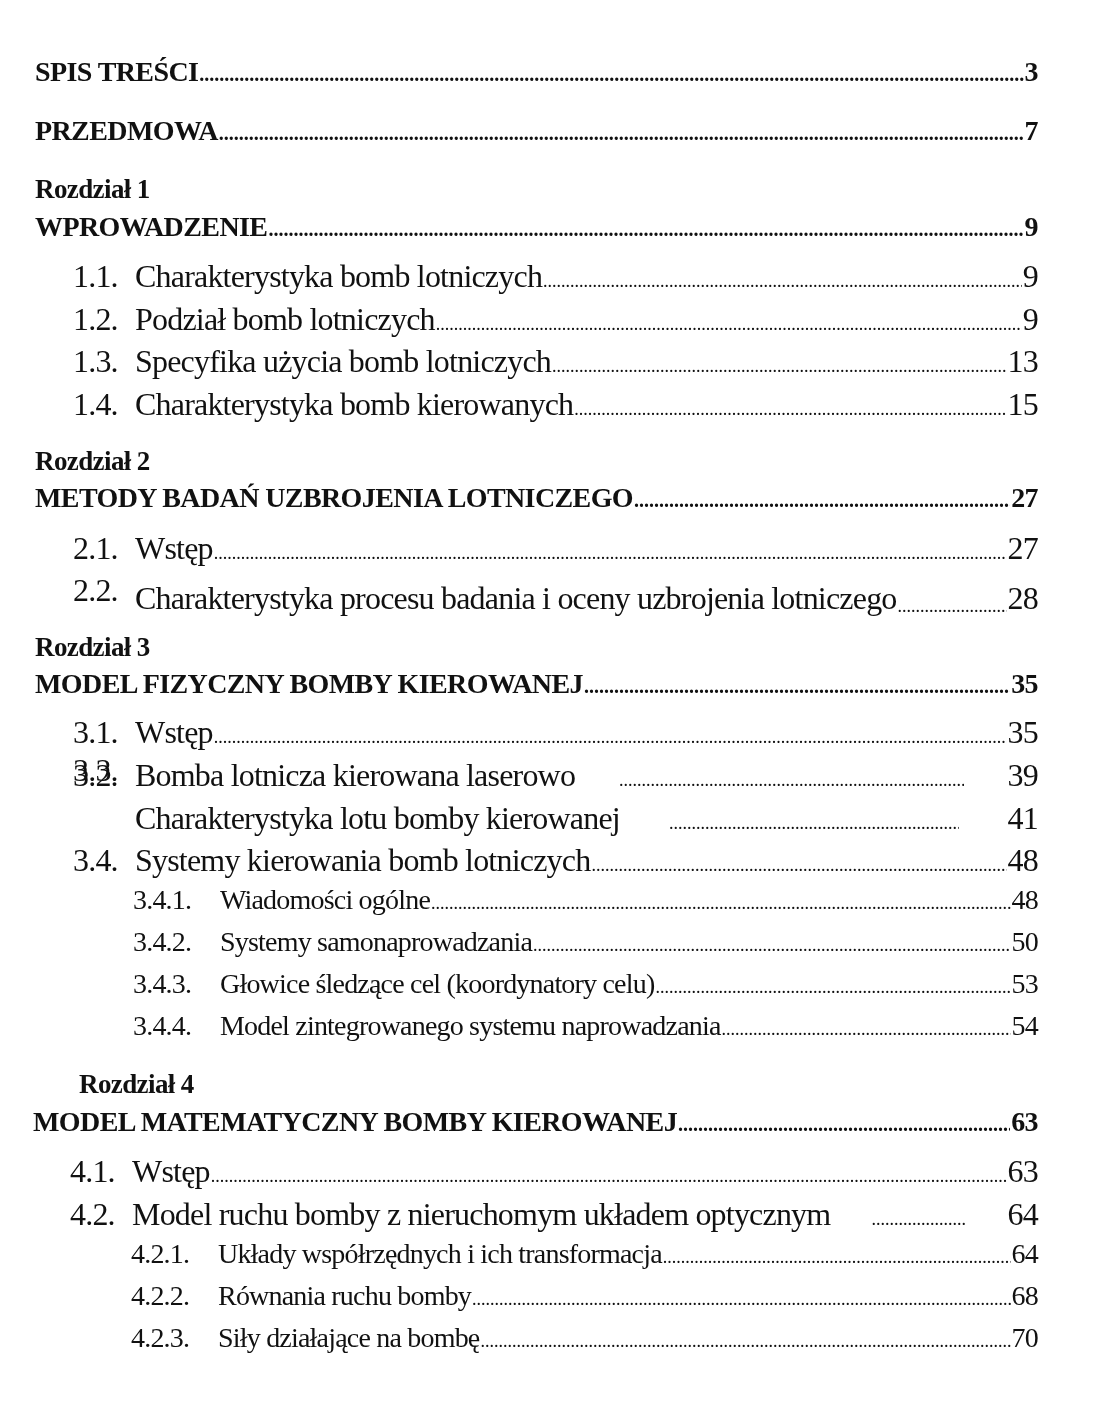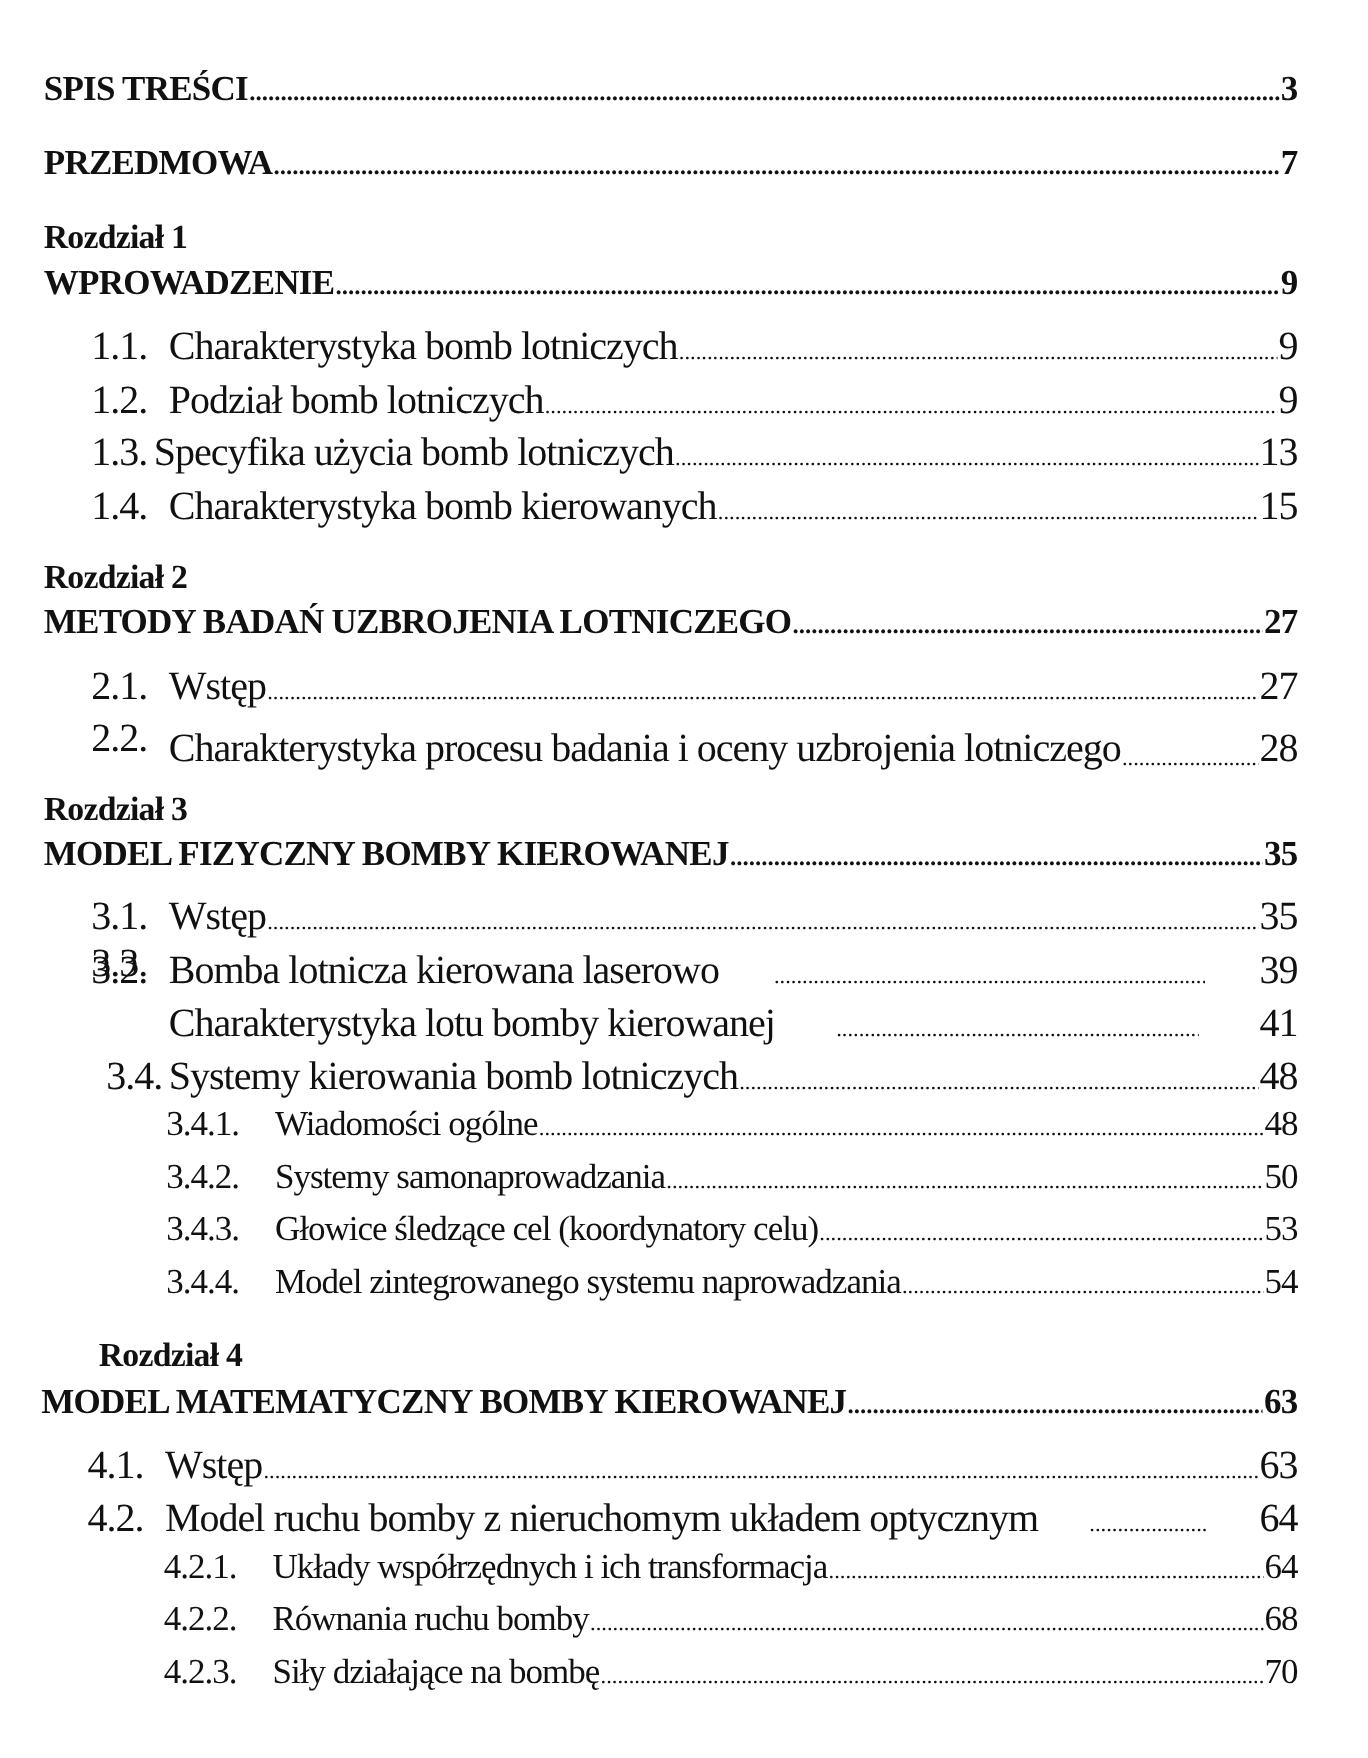--- a/index.html
+++ b/index.html
@@ -111,21 +111,21 @@
   </div>
 
   <div class="num lvl1" style="left:73px; top:301px;">1.2.</div>
   <div class="entry lvl1" style="left:135px; top:301px;">
     <span class="title">Podział bomb lotniczych</span>
     <span class="leader"></span>
     <span class="page-num">9</span>
   </div>
 
   <div class="num lvl1" style="left:73px; top:343px;">1.3.</div>
-  <div class="entry lvl1" style="left:123px; top:343px;">
+  <div class="entry lvl1" style="left:135px; top:343px;">
     <span class="title">Specyfika użycia bomb lotniczych</span>
     <span class="leader"></span>
     <span class="page-num">13</span>
   </div>
 
   <div class="num lvl1" style="left:73px; top:386px;">1.4.</div>
   <div class="entry lvl1" style="left:135px; top:386px;">
     <span class="title">Charakterystyka bomb kierowanych</span>
     <span class="leader"></span>
     <span class="page-num">15</span>
@@ -173,21 +173,21 @@
     <span class="page-num">39</span>
   </div>
 
   <div class="num lvl1" style="left:73px; top:752px;">3.3.</div>
   <div class="entry lvl1" style="left:135px; top:800px;gap:48px;">
     <span class="title">Charakterystyka lotu bomby kierowanej</span>
     <span class="leader"></span>
     <span class="page-num">41</span>
   </div>
 
-  <div class="num lvl1" style="left:73px; top:842px;margin-left:12px;">3.4.</div>
+  <div class="num lvl1" style="left:73px; top:842px;">3.4.</div>
   <div class="entry lvl1" style="left:135px; top:842px;">
     <span class="title">Systemy kierowania bomb lotniczych</span>
     <span class="leader"></span>
     <span class="page-num">48</span>
   </div>
 
   <div class="num lvl2" style="left:133px; top:884px;">3.4.1.</div>
   <div class="entry lvl2" style="left:220px; top:884px;">
     <span class="title">Wiadomości ogólne</span>
     <span class="leader"></span>

